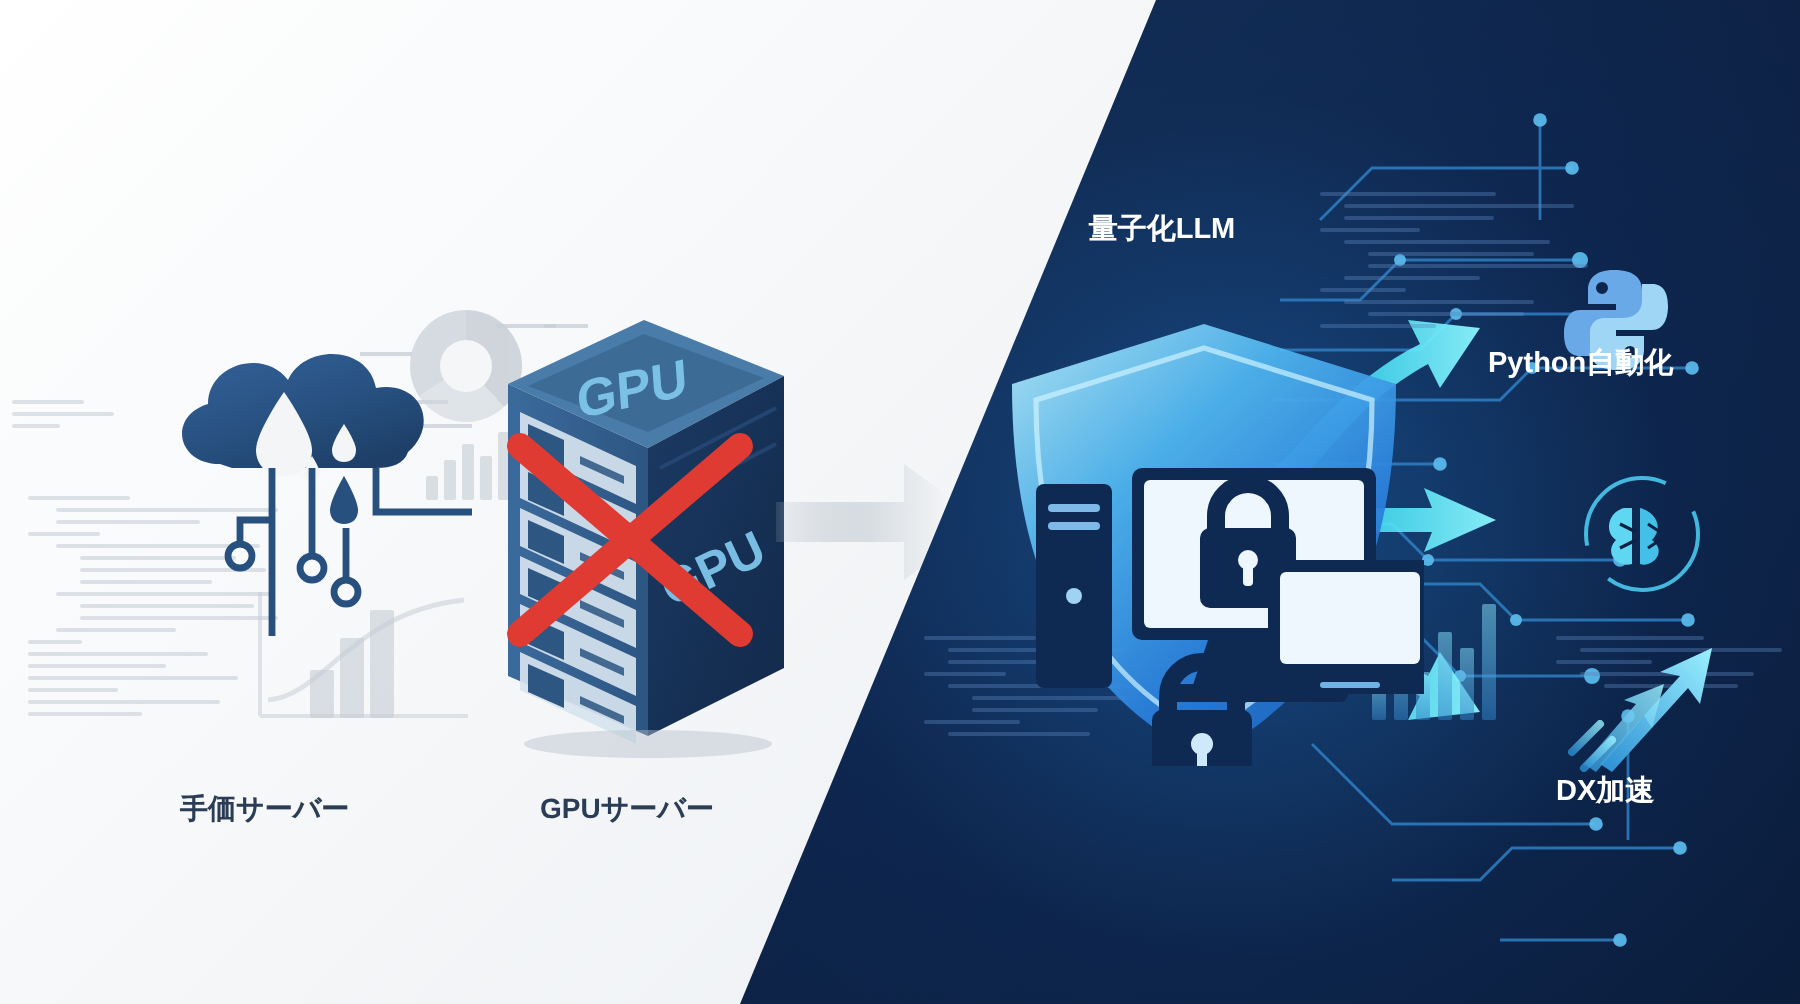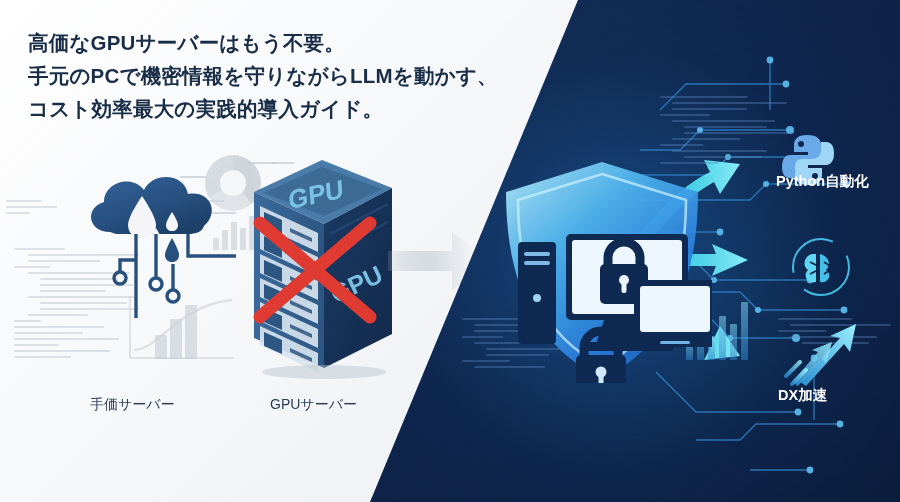--- a/index.html
+++ b/index.html
@@ -78,33 +78,33 @@
 
   
   .headline{
     position:absolute;left:28px;top:26px;
     color:#192d47;
     font-size:20.5px;font-weight:bold;line-height:1.62;
     letter-spacing:.2px;
     white-space:pre-line;
   }
 
-  .cap{position:absolute;font-weight:normal;white-space:nowrap;}
+  .cap{position:absolute;font-weight:bold;white-space:nowrap;}
   .cap-dark{color:#2b3c55;font-size:14px;}
 
   .label-llm{
     position:absolute;left:516px;top:106px;width:130px;
     text-align:center;color:#ffffff;font-weight:bold;
   }
   .label-llm .t1{font-size:14.5px;line-height:1.25;display:block;}
   .label-llm .t2{font-size:13px;line-height:1.3;display:block;}
 
   .label-python{
     position:absolute;left:744px;top:172px;
-    color:#ffffff;font-weight:bold;font-size:14.5px;white-space:nowrap;margin-left:32px;
+    color:#ffffff;font-weight:bold;font-size:14.5px;white-space:nowrap;
   }
   .label-dx{
     position:absolute;left:778px;top:386px;
     color:#ffffff;font-weight:bold;font-size:14.5px;white-space:nowrap;
   }
   .label-secure{
     position:absolute;left:506px;top:396px;
     color:#ffffff;font-weight:bold;font-size:14.5px;white-space:nowrap;
   }
 </style>
@@ -458,28 +458,26 @@
       </linearGradient>
     </defs>
     <path d="M18 62 L58 18 L48 16 L74 4 L68 32 L62 24 L24 66 Z" fill="url(#rocketG)"></path>
     <path d="M10 62 L36 32 L30 30 L50 22 L44 44 L40 38 L16 66 Z" fill="url(#rocketG)" opacity=".85"></path>
     <g stroke="url(#rocketG)" stroke-width="4" stroke-linecap="round" opacity=".8">
       <line x1="4" y1="56" x2="18" y2="42"></line>
       <line x1="10" y1="64" x2="24" y2="50"></line>
     </g>
   </svg>
 
-  <div class="headline">高価なGPUサーバーはもう不要。
-手元のPCで機密情報を守りながらLLMを動かす、
-コスト効率最大の実践的導入ガイド。</div>
 
   <div class="cap cap-dark" style="left:90px;top:396px;">手価サーバー</div>
   <div class="cap cap-dark" style="left:270px;top:396px;">GPUサーバー</div>
 
   <div class="label-llm">
+    <span class="t1">量子化LLM</span>
   </div>
 
   <div class="label-python">Python自動化</div>
 
   <div class="label-dx">DX加速</div>
 
 
 </div>
 
 </body></html>

